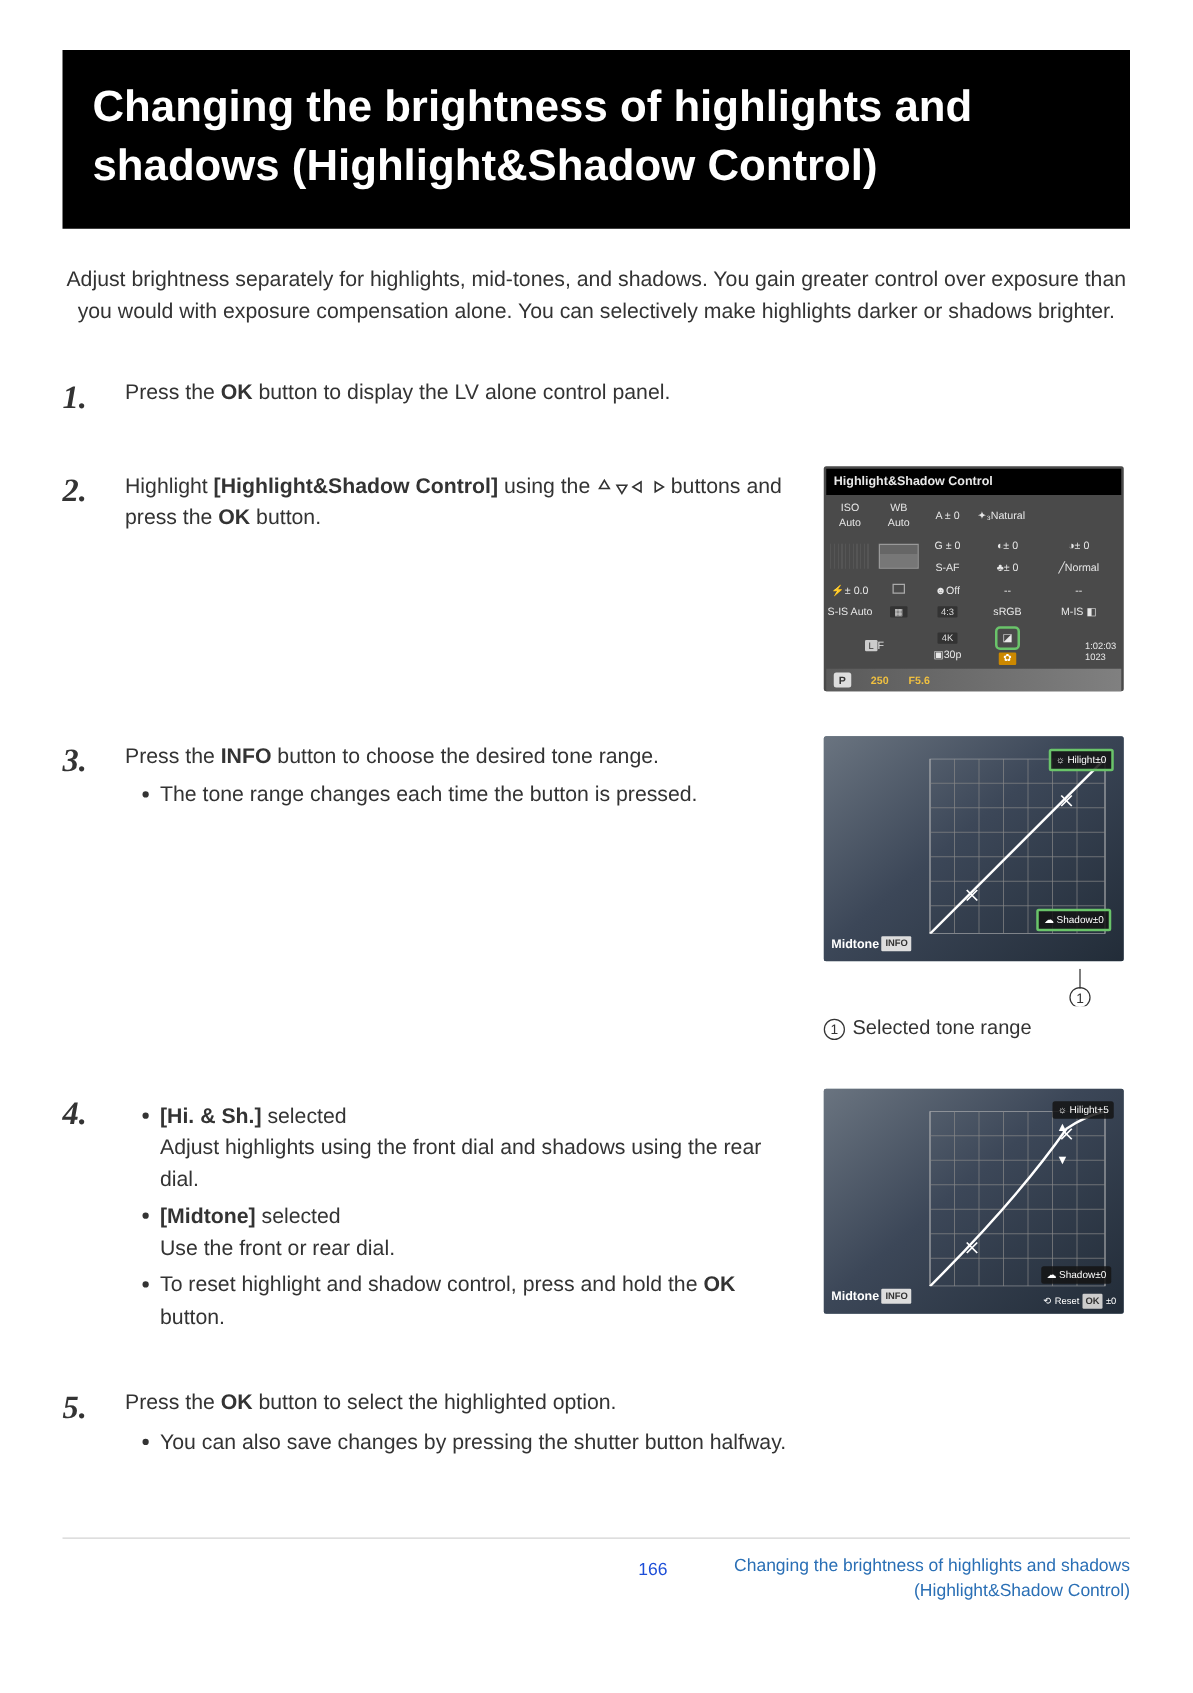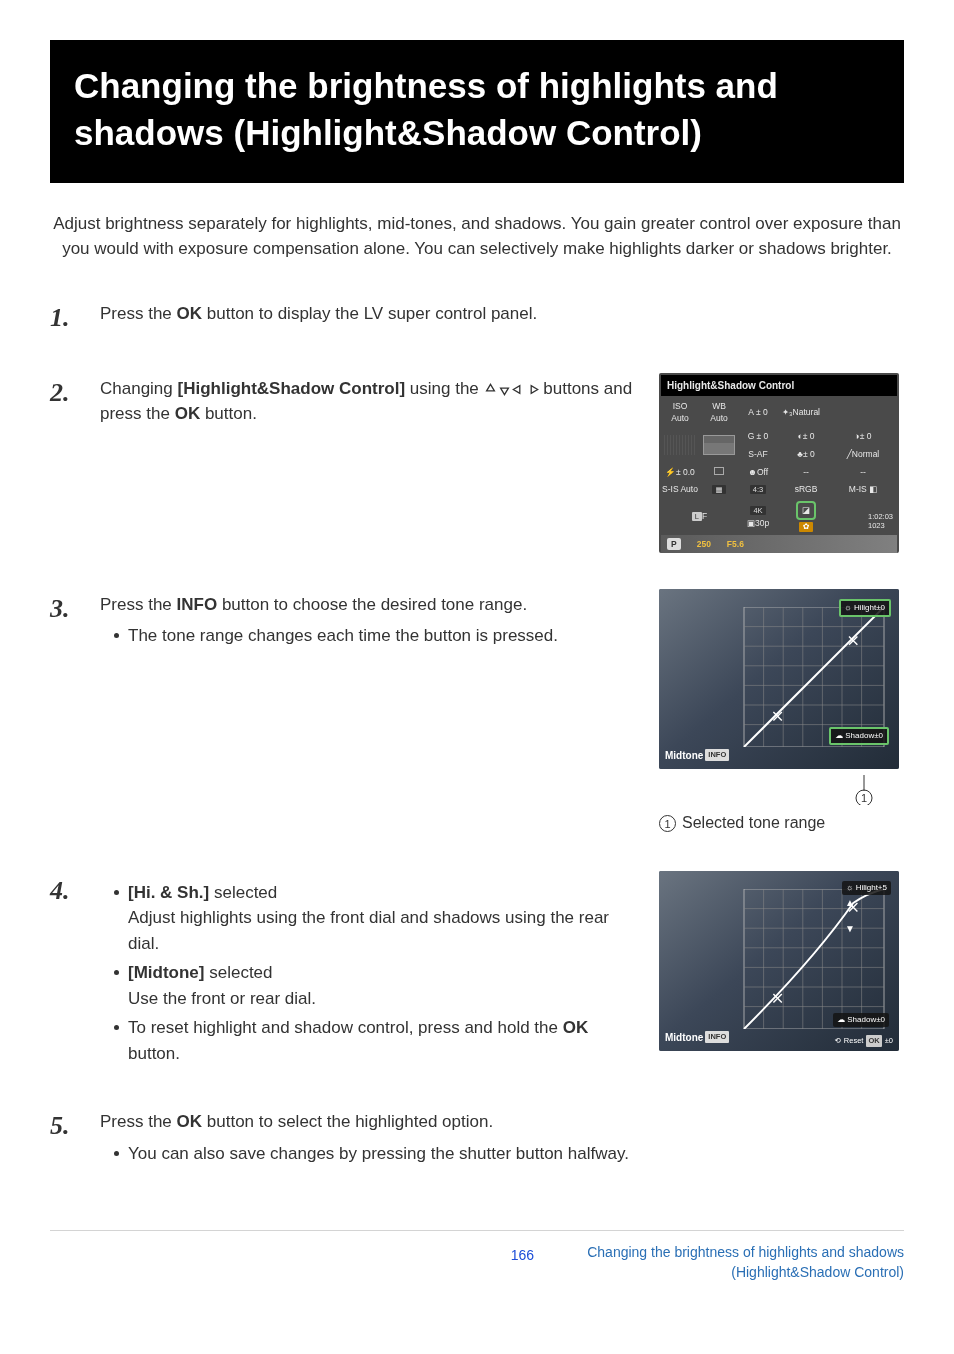--- a/index.html
+++ b/index.html
@@ -267,30 +267,30 @@
 <body>
 
 <div class="title-banner">Changing the brightness of highlights and shadows (Highlight&amp;Shadow Control)</div>
 
 <p class="intro-text">Adjust brightness separately for highlights, mid-tones, and shadows. You gain greater control over exposure than you would with exposure compensation alone. You can selectively make highlights darker or shadows brighter.</p>
 
 <div class="step-row">
   <div class="step-num-col"><span class="step-num">1.</span></div>
   <div class="step-body-col">
     <p>
-      <span>Press the </span><strong class="bold">OK</strong><span> button to display the LV super control panel.</span>
+      <span>Press the </span><strong class="bold">OK</strong><span> button to display the LV alone control panel.</span>
     </p>
   </div>
 </div>
 
 <div class="step-row">
   <div class="step-num-col"><span class="step-num">2.</span></div>
   <div class="step-body-col">
     <p>
-      <span>Changing </span><strong class="bold">[Highlight&amp;Shadow Control]</strong><span> using the </span><span class="arrow-glyph">
+      <span>Highlight </span><strong class="bold">[Highlight&amp;Shadow Control]</strong><span> using the </span><span class="arrow-glyph">
         <svg viewBox="0 0 10 10">
             <path d="M5 1 L8 6 L2 6 Z" fill="none" stroke="#333" stroke-width="1"></path>
           </svg>
         <svg viewBox="0 0 10 10">
             <path d="M5 9 L8 4 L2 4 Z" fill="none" stroke="#333" stroke-width="1"></path>
           </svg>
         <svg viewBox="0 0 10 10">
             <path d="M1 5 L6 2 L6 8 Z" fill="none" stroke="#333" stroke-width="1"></path>
           </svg>
         <svg viewBox="0 0 10 10">

